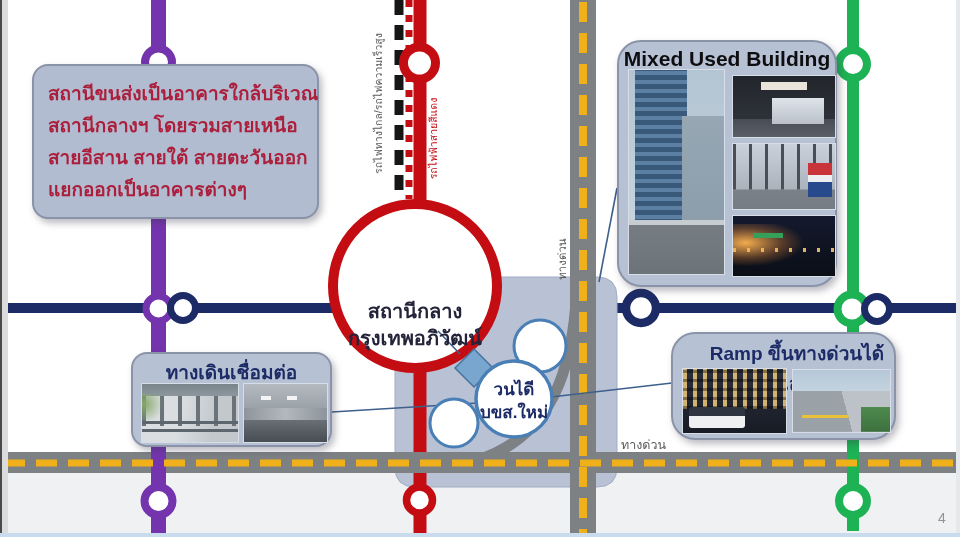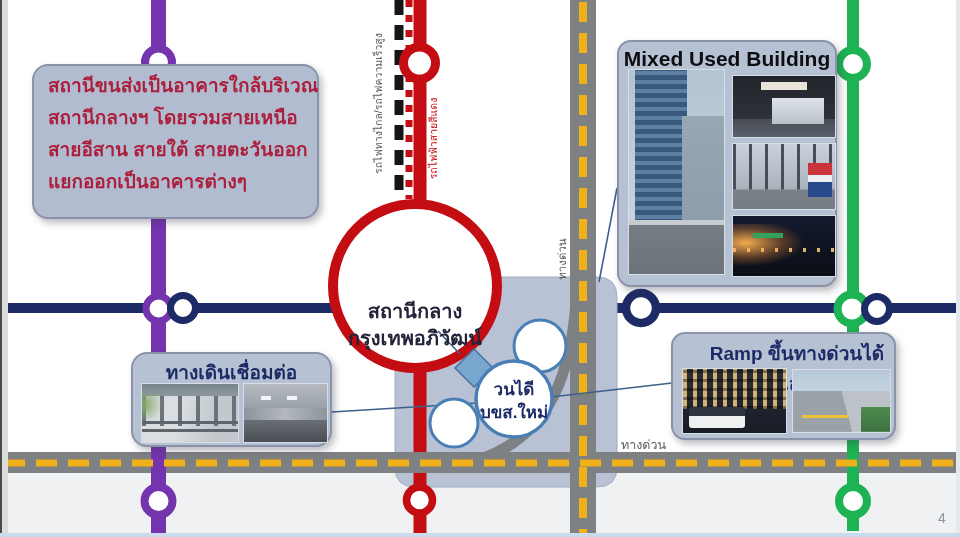--- a/index.html
+++ b/index.html
@@ -8,24 +8,24 @@
   .abs{position:absolute;}
   svg{position:absolute;left:0;top:0;}
 
   
   .edge-left-dark{left:0;top:0;width:2px;height:537px;background:#4a4a4a;}
   .edge-left-light{left:2px;top:0;width:6px;height:537px;background:#dcdcdc;}
   .edge-right{left:956px;top:0;width:4px;height:537px;background:#e6e9eb;}
   .edge-bottom{left:0;top:533px;width:960px;height:4px;background:#c9dcee;}
 
   
-  .callout{position:absolute;background:#b7c1d4;border:2px solid #8a93a8;border-radius:14px;
+  .callout{position:absolute;background:#b7c1d4;border:2px solid #8a93a8;border-radius:24px;
            box-shadow:3px 4px 7px rgba(60,60,80,.35);box-sizing:border-box;}
   .callout h3{margin:0;text-align:center;font-weight:bold;}
-  .annotation{background:#b2bcd0;border-radius:16px;padding:4px 14px;box-sizing:border-box;}
+  .annotation{background:#b2bcd0;border-radius:16px;padding:12px 14px;box-sizing:border-box;}
   .annotation div{font-size:19px;font-weight:bold;line-height:32px;color:#ac1f3c;white-space:nowrap;}
 
   .t-navy{color:#1c2b66;}
   .rot{transform:rotate(-90deg);transform-origin:center;text-align:center;}
 
   
   .lbl-blue{left:16px;top:275px;font-size:17.5px;font-weight:bold;color:#1c2b66;}
   .lbl-rail{left:288px;top:95px;width:180px;font-size:10.5px;color:#5a5a5a;}
   .lbl-red{left:373px;top:130px;width:120px;font-size:10.5px;color:#c40d12;}
   .lbl-expv{left:532px;top:250px;width:60px;font-size:11.5px;color:#5a5a5a;}

